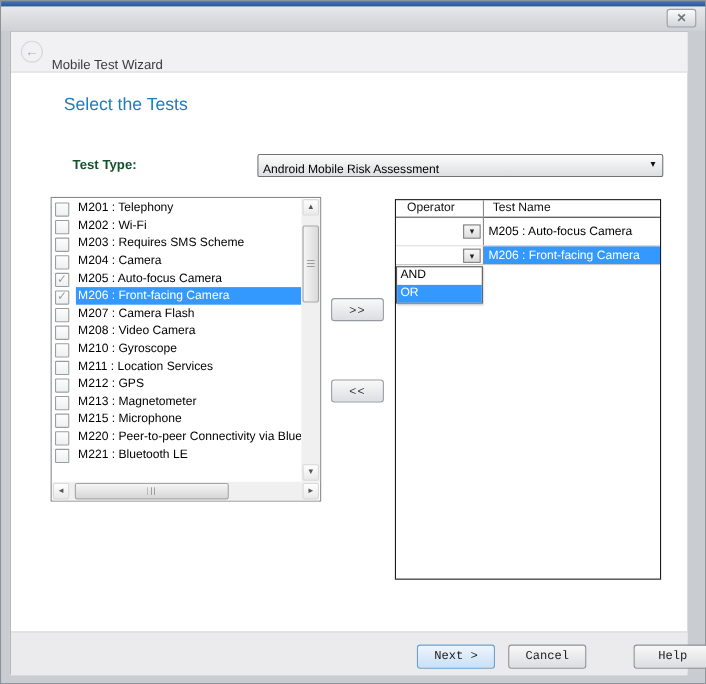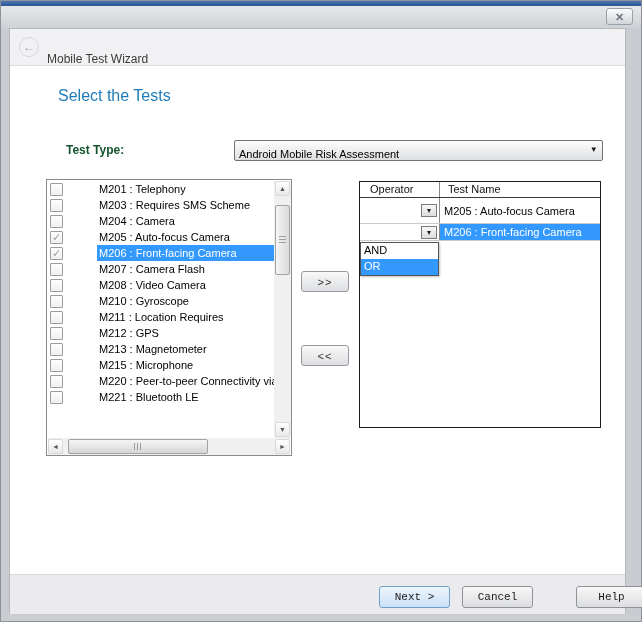--- a/index.html
+++ b/index.html
@@ -61,21 +61,21 @@
   }
   .testtype-select .dd-arrow {
     position:absolute; right:6px; top:3px; font-size:9px; color:#111;
   }
   
   .listbox {
     position:absolute; left:36px; top:150px; width:246px; height:277px;
     border:1px solid #888b8e; background:#fff;
   }
   .list-rows { position:absolute; left:0; top:1px; right:17px; bottom:17px; overflow:hidden; }
-  .list-row { display:flex; align-items:center; height:16px; padding-left:3px; cursor:default;gap:28px; }
+  .list-row { display:flex; align-items:flex-end; height:16px; padding-left:3px; cursor:default; }
   .checkbox {
     width:13px; height:13px; flex:0 0 13px; margin-right:6px;
     border:1px solid #9a9da0; border-radius:1px;
     background:linear-gradient(#fdfdfd,#eef0f1);
     font-size:11px; line-height:11px; text-align:center; color:#9aa0a4;
     overflow:hidden; cursor:pointer;
   }
   .label-wrap {
     flex:1; height:16px; line-height:16px; padding-left:2px;
     font-size:11px; color:#000; white-space:nowrap; overflow:hidden;
@@ -121,21 +121,21 @@
     position:absolute; left:291px; width:48px; height:21px;
     border:1px solid #969aa0; border-radius:3px;
     background:linear-gradient(#f9f9f9,#dcdee1);
     font-family:"Liberation Sans", sans-serif;
     font-size:11px; color:#333; letter-spacing:1px; cursor:pointer;
   }
   .xfer.add { top:242px; }
   .xfer.rem { top:316px; }
   
   .selpanel {
-    position:absolute; left:349px; top:152px; width:242px; height:247px;
+    position:absolute; left:349px; top:152px; width:242px; height:346px;
     border:1px solid #1c1c1c; background:#fff;
   }
   .sel-header { height:16px; border-bottom:1px solid #3c3c3c; display:flex; font-size:11px; color:#111; }
   .col-op { width:80px; border-right:1px solid #8a8a8a; padding:1px 0 0 10px; }
   .col-tn { flex:1; padding:1px 0 0 8px; }
   .sel-row { display:flex; border-bottom:1px solid #c9c9c9; }
   .sel-row:nth-child(1) { height:26px; }
   .sel-row:nth-child(2) { height:17px; }
   .op-cell {
     width:80px; border-right:1px solid #8a8a8a;
@@ -200,20 +200,24 @@
     </div>
 
     <div class="listbox">
       <div class="list-rows" id="testlist">
           <div class="list-row">
             <span class="checkbox"></span>
             <span class="label-wrap">M201 : Telephony</span>
           </div>
           <div class="list-row">
             <span class="checkbox"></span>
+            <span class="label-wrap">M202 : Wi-Fi</span>
+          </div>
+          <div class="list-row">
+            <span class="checkbox"></span>
             <span class="label-wrap">M203 : Requires SMS Scheme</span>
           </div>
           <div class="list-row">
             <span class="checkbox"></span>
             <span class="label-wrap">M204 : Camera</span>
           </div>
           <div class="list-row">
             <span class="checkbox">✓</span>
             <span class="label-wrap">M205 : Auto-focus Camera</span>
           </div>
@@ -228,21 +232,21 @@
           <div class="list-row">
             <span class="checkbox"></span>
             <span class="label-wrap">M208 : Video Camera</span>
           </div>
           <div class="list-row">
             <span class="checkbox"></span>
             <span class="label-wrap">M210 : Gyroscope</span>
           </div>
           <div class="list-row">
             <span class="checkbox"></span>
-            <span class="label-wrap">M211 : Location Requires</span>
+            <span class="label-wrap">M211 : Location Services</span>
           </div>
           <div class="list-row">
             <span class="checkbox"></span>
             <span class="label-wrap">M212 : GPS</span>
           </div>
           <div class="list-row">
             <span class="checkbox"></span>
             <span class="label-wrap">M213 : Magnetometer</span>
           </div>
           <div class="list-row">

